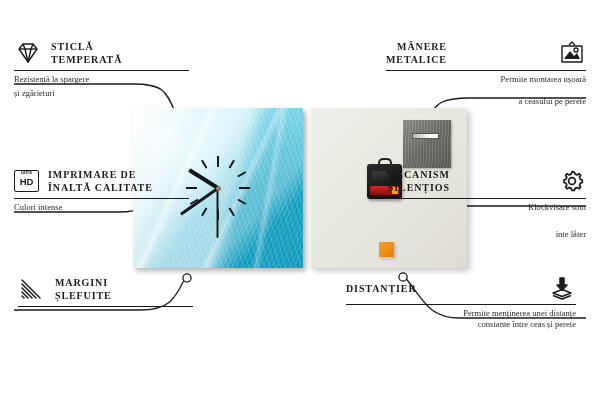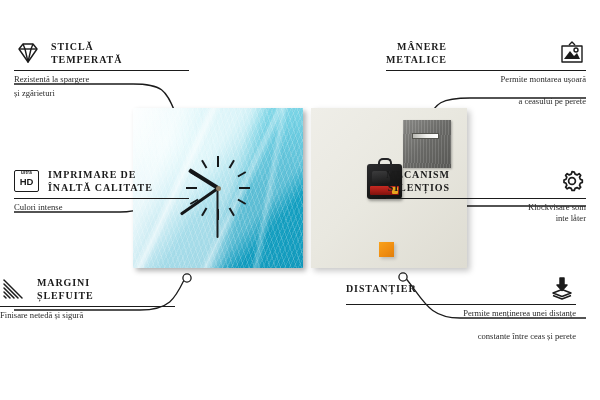--- a/index.html
+++ b/index.html
@@ -343,38 +343,37 @@
       </div>
       <div>
         <div class="title">IMPRIMARE DE</div>
         <div class="title">ÎNALTĂ CALITATE</div>
       </div>
     </div>
     <div class="rule"></div>
     <div class="desc">Culori intense</div>
   </div>
 
-  <div class="callout left" style="left:0; top:276px; width:175px;">
+  <div class="callout left" style="left:18px; top:276px; width:175px;">
     <div class="head">
       <svg class="ic" width="28" height="24" viewBox="0 0 28 24">
         <g stroke="#1b1b1b" stroke-width="1.5" stroke-linecap="round">
           <path d="M4,3 L22,21"></path>
           <path d="M4,7 L18,21"></path>
           <path d="M4,11 L14,21"></path>
           <path d="M4,15 L10,21"></path>
           <path d="M4,19 L6,21"></path>
         </g>
       </svg>
       <div>
         <div class="title">MARGINI</div>
         <div class="title">ȘLEFUITE</div>
       </div>
     </div>
     <div class="rule"></div>
-    <div class="desc">Finisare netedă și sigură</div>
   </div>
 
   <div class="callout right" style="right:14px; top:40px; width:200px;">
     <div class="head">
       <div>
         <div class="title">MÂNERE</div>
         <div class="title">METALICE</div>
       </div>
       <svg class="ic" width="28" height="24" viewBox="0 0 28 24">
         <g fill="none" stroke="#1b1b1b" stroke-width="1.4" stroke-linejoin="round">
@@ -398,34 +397,34 @@
       </div>
       <svg class="ic" width="28" height="24" viewBox="0 0 28 24">
         <g fill="none" stroke="#1b1b1b" stroke-width="1.7" stroke-linejoin="round">
           <path d="M14,2.6 l2.3,0.5 0.8,2.0 2.0,0.8 2.0,-1.2 1.6,1.6 -1.2,2.0 0.8,2.0 2.0,0.8 0,2.3 -2.0,0.8 -0.8,2.0 1.2,2.0 -1.6,1.6 -2.0,-1.2 -2.0,0.8 -0.8,2.0 -2.3,0 -0.8,-2.0 -2.0,-0.8 -2.0,1.2 -1.6,-1.6 1.2,-2.0 -0.8,-2.0 -2.0,-0.8 0,-2.3 2.0,-0.8 0.8,-2.0 -1.2,-2.0 1.6,-1.6 2.0,1.2 2.0,-0.8 0.8,-2.0 z"></path>
           <circle cx="14" cy="12" r="3.4"></circle>
         </g>
       </svg>
     </div>
     <div class="rule"></div>
     <div class="desc">Klockvisare som</div>
-    <div class="desc" style="margin-top:0">inte låter</div>
+    <div class="desc" style="margin-top:16px">inte låter</div>
   </div>
 
   <div class="callout right" style="right:24px; top:276px; width:230px;">
     <div class="head">
       <div>
         <div class="title">DISTANȚIER</div>
       </div>
       <svg class="ic" width="28" height="24" viewBox="0 0 28 24">
         <g fill="none" stroke="#1b1b1b" stroke-width="1.5" stroke-linejoin="round">
           <path d="M12,2 L16,2 L16,9 L19,9 L14,14.5 L9,9 L12,9 Z" fill="#1b1b1b"></path>
           <path d="M14,13.5 L23,17 L14,20.5 L5,17 Z"></path>
           <path d="M5,19.5 L14,23 L23,19.5"></path>
         </g>
       </svg>
     </div>
     <div class="rule"></div>
     <div class="desc">Permite menținerea unei distanțe</div>
-    <div class="desc" style="margin-top:12px">constante între ceas și perete</div>
+    <div class="desc" style="margin-top:0">constante între ceas și perete</div>
   </div>
 
 </div>
 
 </body></html>

